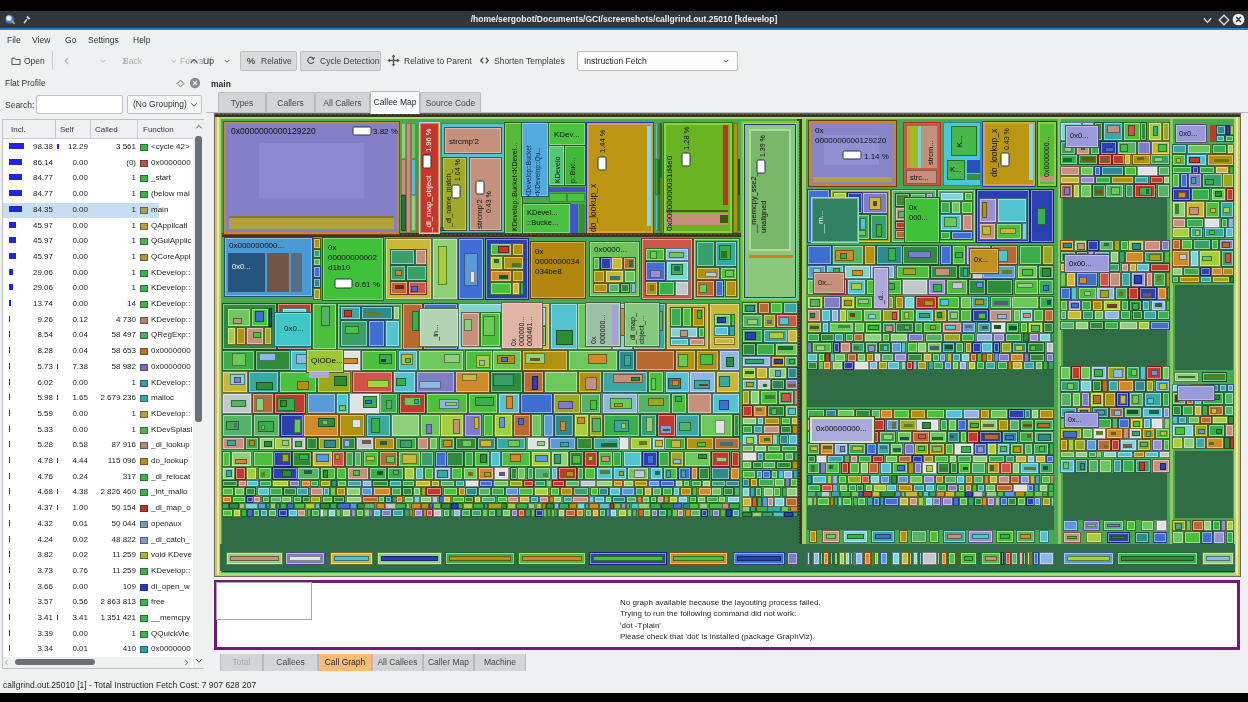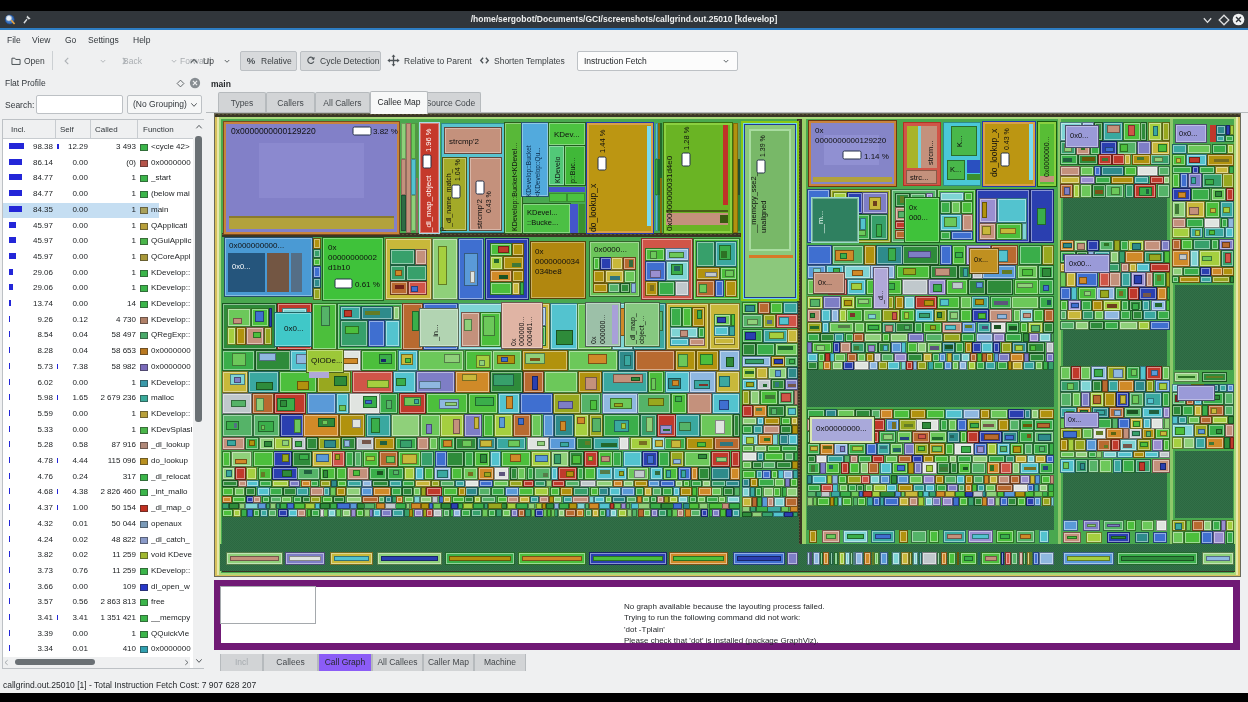--- a/index.html
+++ b/index.html
@@ -44,25 +44,25 @@
 #hslider { position:absolute; left:12px; top:2px; width:80px; height:6px; background:#6a7074; border-radius:3px;}
 
 #rightpane { left:206px; top:74px; width:1042px; height:597px; background:#eff0f1; }
 #mainlbl { left:211px; top:79px; font-size:8.5px; font-weight:bold; color:#26292c; }
 .tab { position:absolute; top:92px; height:21px; background:#d2d4d6; border:1px solid #b6babd; border-bottom:none; border-radius:2px 2px 0 0; font-size:8.5px; color:#44484c; text-align:center; line-height:21px;}
 .tabactive { background:#f7f8f8; top:91px; height:23px; z-index:3; color:#26292c;}
 #tabline { left:206px; top:112px; width:1042px; height:1px; background:#b6babd; }
 
 #tmap { left:214px; top:113px; width:1027px; height:464px; }
 
-#graphpanel { left:214px; top:580px; width:1026px; height:70px; background:#fff; border:7px solid #701a75; }
+#graphpanel { left:214px; top:580px; width:1026px; height:70px; background:#fff; border:3px solid #701a75; }
 #birdseye { position:absolute; left:-1px; top:-1px; width:96px; height:38px; background:#fff; border:1px solid #a5a9ad; }
 #gmsg { position:absolute; left:403px; top:14px; font-size:8px; color:#26292c; line-height:11.4px; }
 .btab { position:absolute; top:654px; height:19px; background:#d2d4d6; border:1px solid #b6babd; border-top:none; border-radius:0 0 2px 2px; font-size:8.5px; color:#44484c; text-align:center; line-height:17px; }
-.btabactive { background:#8b5cf6; color:#26292c; }
+.btabactive { background:#fdba74; color:#26292c; }
 .btabdis { color:#a6abaf; }
 
 #statusbar { left:0; top:671px; width:1248px; height:22px; background:#eff0f1; font-size:8.5px; color:#26292c; }
 #stattext { position:absolute; left:3px; top:9px; }
 #botblack { left:0; top:693px; width:1248px; height:9px; background:#000; }
 svg text { font-family:"Liberation Sans", sans-serif; }
 </style></head>
 <body>
 <div id="app">
 <div class="abs" id="topblack"></div>
@@ -172,21 +172,21 @@
     <span class="hsep" style="left:52px"></span>
     <span class="hsep" style="left:87px"></span>
     <span class="hsep" style="left:134px"></span>
   </div>
   <div id="rows">
         <div class="row" style="top:0.0px">
           <span class="bar" style="width:15px"></span>
           <span class="sbar" style="left:54px;width:2px"></span>
           <span class="incl">98.38</span>
           <span class="self">12.29</span>
-          <span class="called">3 493</span>
+          <span class="called">3 561</span>
           <span class="ic" style="background:#3bb54a"></span>
           <span class="fn">&lt;cycle 42&gt;</span>
         </div>
 <div class="row" style="top:15.7px">
           <span class="bar" style="width:13px"></span>
           <span class="incl">86.14</span>
           <span class="self">0.00</span>
           <span class="called">(0)</span>
           <span class="ic" style="background:#b5544a"></span>
           <span class="fn">0x0000000</span>
@@ -463,21 +463,21 @@
       </svg>
   <svg style="position:absolute;right:0px;top:2px" width="7" height="7" viewBox="0 0 9 12">
         <path d="M2.5 2 L7 6 L2.5 10" fill="none" stroke="#555a5e" stroke-width="1.5"></path>
       </svg>
 </div>
 <div class="abs" id="rightpane"></div>
 <div class="abs" id="mainlbl">main</div>
 <div class="tab" style="left:218px;width:48px">Types</div>
 <div class="tab" style="left:266px;width:49px">Callers</div>
 <div class="tab" style="left:315px;width:55px">All Callers</div>
-<div class="tab tabactive" style="left:370px;width:58px">Callee Map</div>
+<div class="tab tabactive" style="left:370px;width:50px">Callee Map</div>
 <div class="tab" style="left:420px;width:61px">Source Code</div>
 <div class="abs" id="tabline"></div>
 <div class="abs" id="tmap"><svg width="1027" height="464" viewBox="0 0 1027 464" shape-rendering="crispEdges" font-family="Liberation Sans, sans-serif">
         <defs>
           <pattern id="dg" width="2" height="2" patternUnits="userSpaceOnUse">
             <rect width="2" height="2" fill="#2c6841"></rect>
             <rect width="1" height="1" fill="#327048"></rect>
             <rect x="1" y="1" width="1" height="1" fill="#327048"></rect>
           </pattern>
           <pattern id="bd" width="4" height="3" patternUnits="userSpaceOnUse">
@@ -1046,21 +1046,21 @@
           <text x="965" y="23" font-size="7.5" fill="#101010">0x0...</text>
         </g>
       </svg></div>
 <div class="abs" id="graphpanel">
   <div id="birdseye"></div>
   <div id="gmsg">No graph available because the layouting process failed.<br>
 Trying to run the following command did not work:<br>
 'dot -Tplain'<br>
 Please check that 'dot' is installed (package GraphViz).</div>
 </div>
-<div class="btab btabdis" style="left:220px;width:43px">Incl</div>
+<div class="btab btabdis" style="left:220px;width:43px">Total</div>
 <div class="btab" style="left:263px;width:55px">Callees</div>
 <div class="btab btabactive" style="left:318px;width:54px">Call Graph</div>
 <div class="btab" style="left:372px;width:51px">All Callees</div>
 <div class="btab" style="left:423px;width:51px">Caller Map</div>
 <div class="btab" style="left:474px;width:52px">Machine Code</div>
 <div class="abs" id="statusbar">
       <span id="stattext">callgrind.out.25010 [1] - Total Instruction Fetch Cost: 7 907 628 207</span>
     </div>
 <div class="abs" id="botblack"></div>
 </div>

